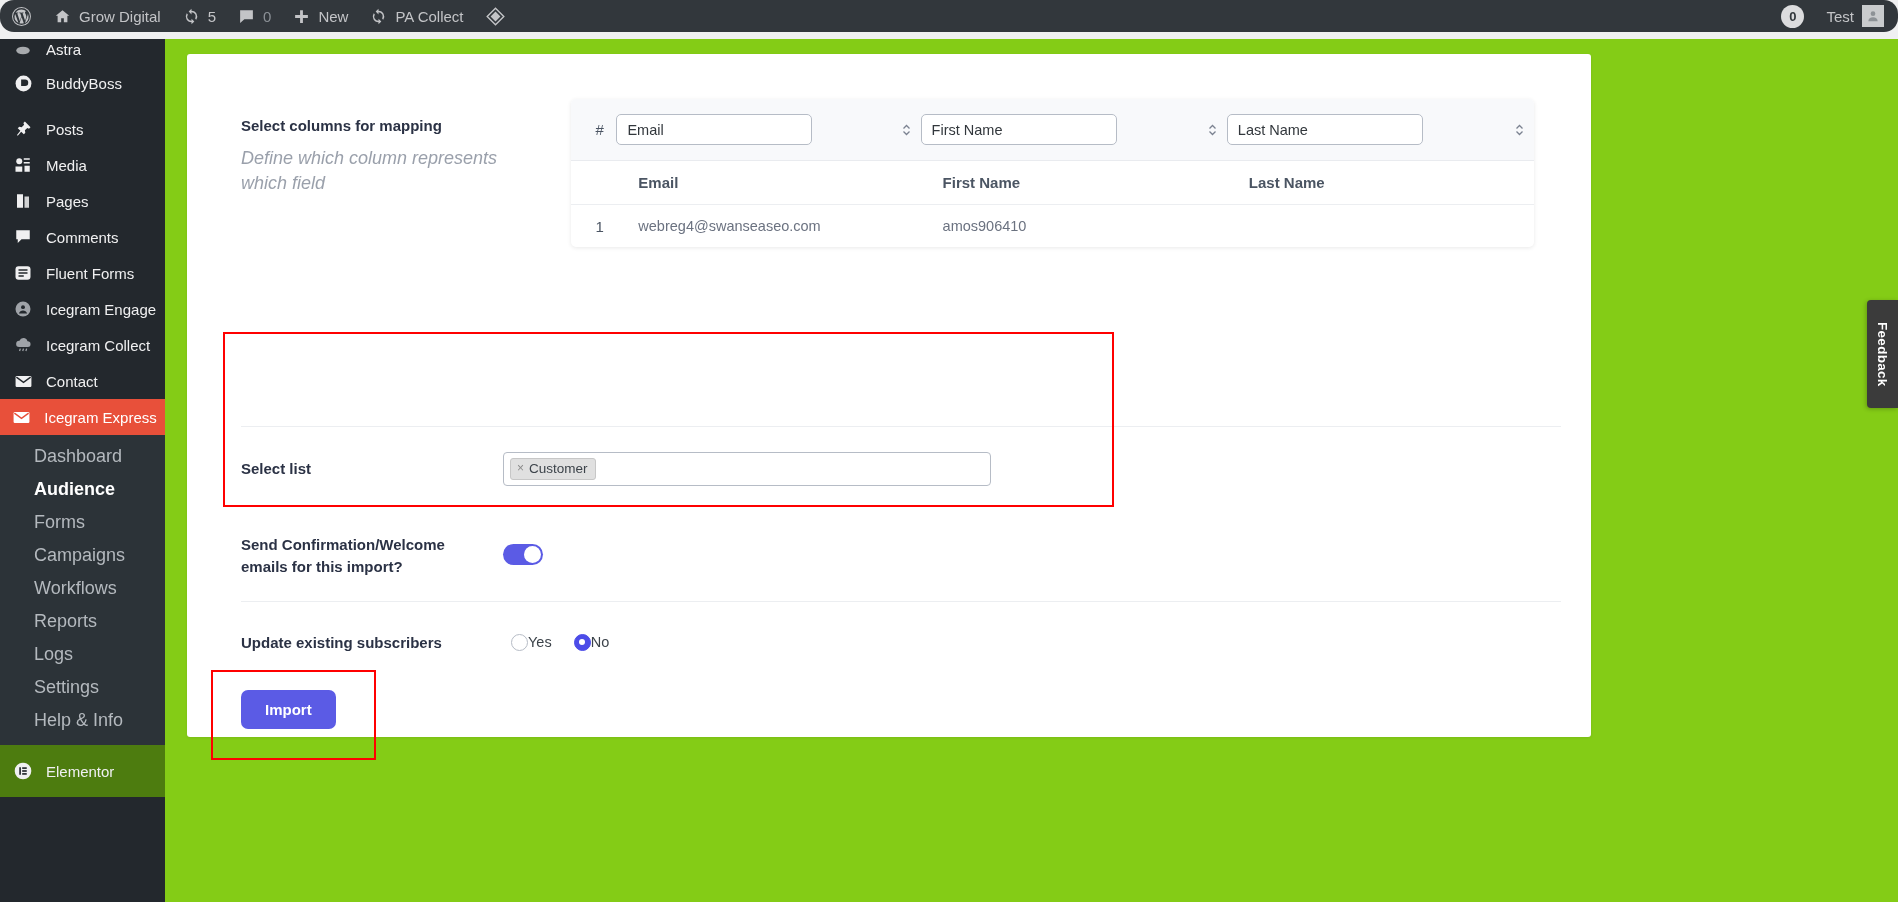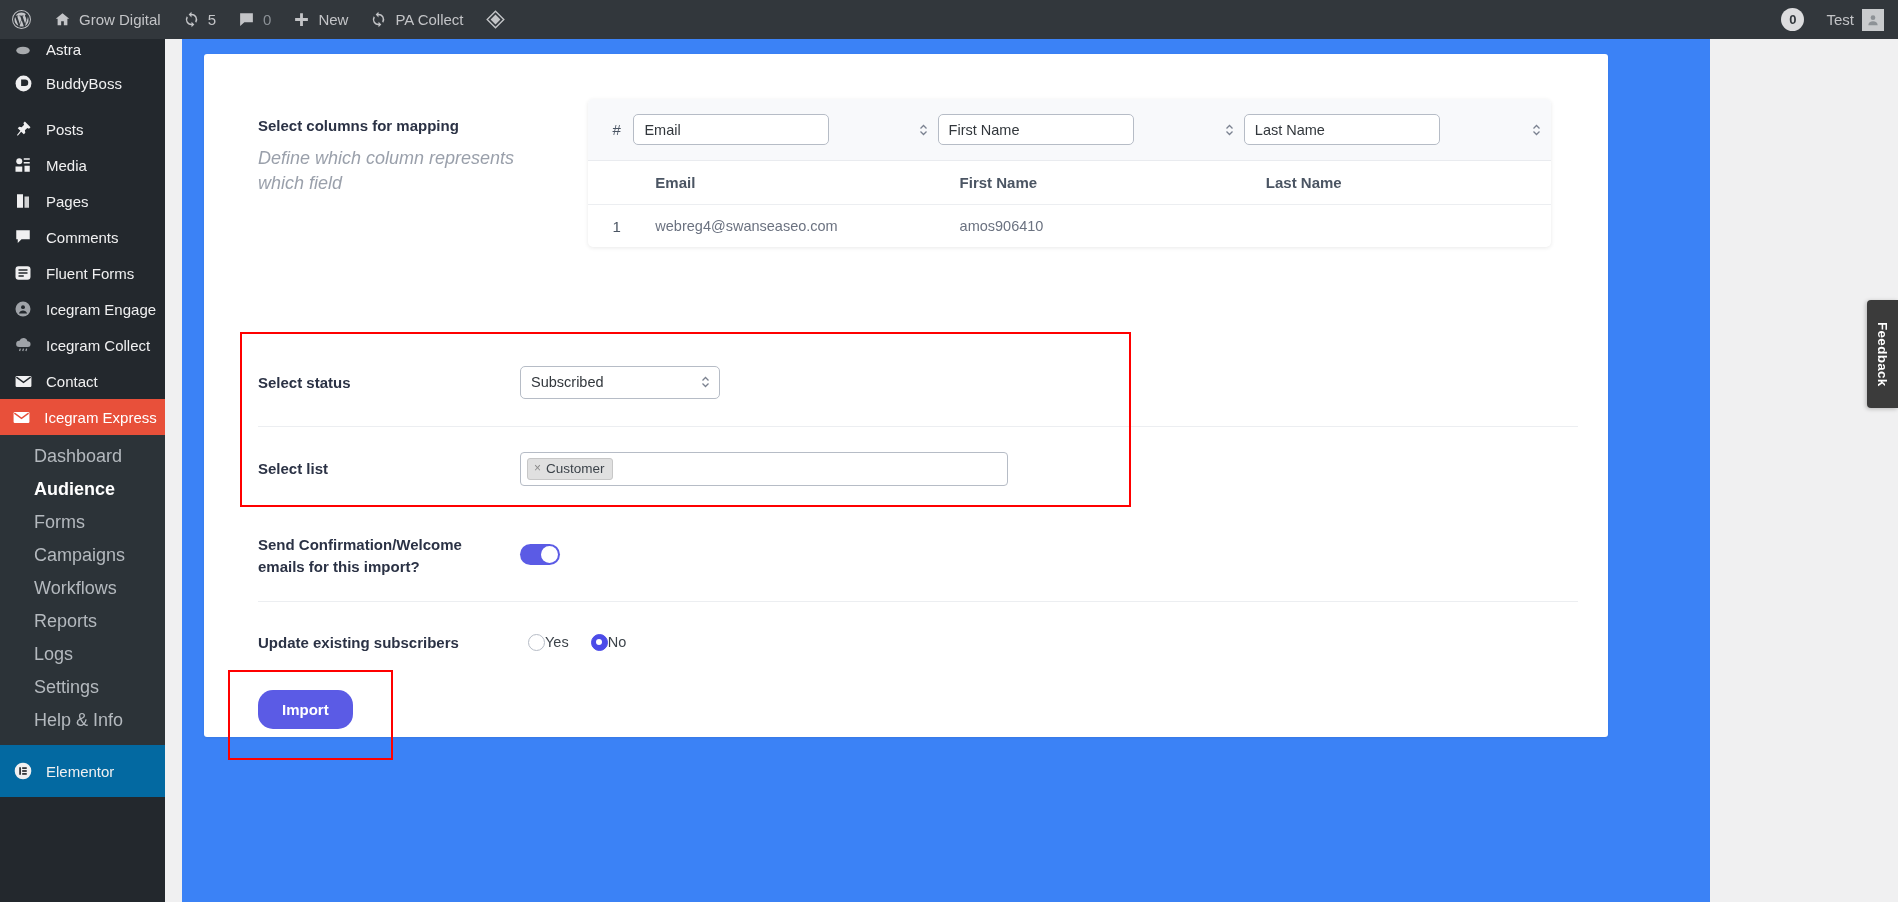--- a/index.html
+++ b/index.html
@@ -7,26 +7,27 @@
     width: 1898px;
     height: 902px;
     overflow: hidden;
     background: #f0f0f1;
     font-family: "Liberation Sans", sans-serif;
   }
 
   
   #adminbar {
     position: absolute; top: 0; left: 0;
-    width: 1898px; height: 39px;
+    width: 1898px; height: 32px;
     background: #32373c;
     display: flex; align-items: center;
     color: #c3c4c7;
     font-size: 15px;
     z-index: 50;
+    border-radius: 14px;
   }
   .ab-item {
     display: flex; align-items: center; gap: 8px;
     height: 39px; padding: 0 11px;
     color: #c3c4c7; white-space: nowrap;
   }
   .ab-item .glyph { display: inline-flex; align-items: center; justify-content: center; }
   .ab-spacer { flex: 1; }
   .ab-count {
     width: 23px; height: 23px; border-radius: 50%;
@@ -61,27 +62,27 @@
   }
   .menu-gap { height: 10px; }
   .submenu { background: #2c3338; padding: 5px 0 8px 0; }
   .submenu .sub-item {
     display: block;
     padding: 6px 0 6px 34px;
     font-size: 18px; color: #b4b9be;
     white-space: nowrap;
   }
   .submenu .sub-item.active { color: #fff; font-weight: bold; }
-  .elementor-block { background: #0369a1; padding-top: 8px; padding-bottom: 8px; }
+  .elementor-block { background: #4d7c0f; padding-top: 8px; padding-bottom: 8px; }
 
   
   #content {
-    position: absolute; top: 39px; left: 182px;
-    width: 1528px; height: 863px;
-    background: #3b82f6;
+    position: absolute; top: 39px; left: 165px;
+    width: 1733px; height: 863px;
+    background: #84cc16;
     overflow: hidden;
   }
   #card {
     position: absolute;
     left: 22px; top: 15px;
     width: 1404px; height: 683px;
     background: #fff;
     box-shadow: 0 1px 3px rgba(0,0,0,.08);
     border-radius: 3px;
   }
@@ -193,21 +194,21 @@
     display: inline-block; position: relative;
   }
   .radio.on { background: #4c4ce8; border-color: #4c4ce8; }
   .radio.on::after {
     content: ""; position: absolute; left: 4.5px; top: 4.5px;
     width: 6px; height: 6px; border-radius: 50%; background: #fff;
   }
 
   .btn-import {
     background: #5b5be5; color: #fff;
-    border: none; border-radius: 15px;
+    border: none; border-radius: 7px;
     font-family: "Liberation Sans", sans-serif;
     font-size: 15px; font-weight: bold;
     padding: 11px 24px;
     cursor: pointer;
   }
 
   
   #feedback {
     position: absolute; right: 0; top: 300px;
     width: 31px; height: 108px;
@@ -489,33 +490,20 @@
 
         <div id="map-datarow">
           <div class="hash-col">1</div>
           <div class="col-w1 cell-pad">webreg4@swanseaseo.com</div>
           <div class="col-w2 cell-pad">amos906410</div>
           <div class="col-w3 cell-pad"></div>
         </div>
       </div>
     </div>
 
-    <div class="frow" style="top:284px;height:88px">
-      <div class="flabel row-label">Select status</div>
-      <div class="sel-wrap" style="margin-left:16px">
-        <select class="sel" style="width:200px;height:33px">
-          <option>Subscribed</option>
-        </select>
-        <span class="sel-arrows">
-          <svg width="11" height="16" viewBox="0 0 10 16" fill="none" stroke="#7b8290" stroke-width="1.3">
-              <path d="M2 6.5 5 3.5l3 3M2 9.5l3 3 3-3"></path>
-            </svg>
-        </span>
-      </div>
-    </div>
 
     <div class="hr" style="top:372px"></div>
 
     <div class="frow" style="top:372px;height:85px">
       <div class="flabel row-label">Select list</div>
       <div class="multi" style="margin-left:16px">
         <span class="tag">
           <span class="x">×</span>
           <span>Customer</span>
         </span>

